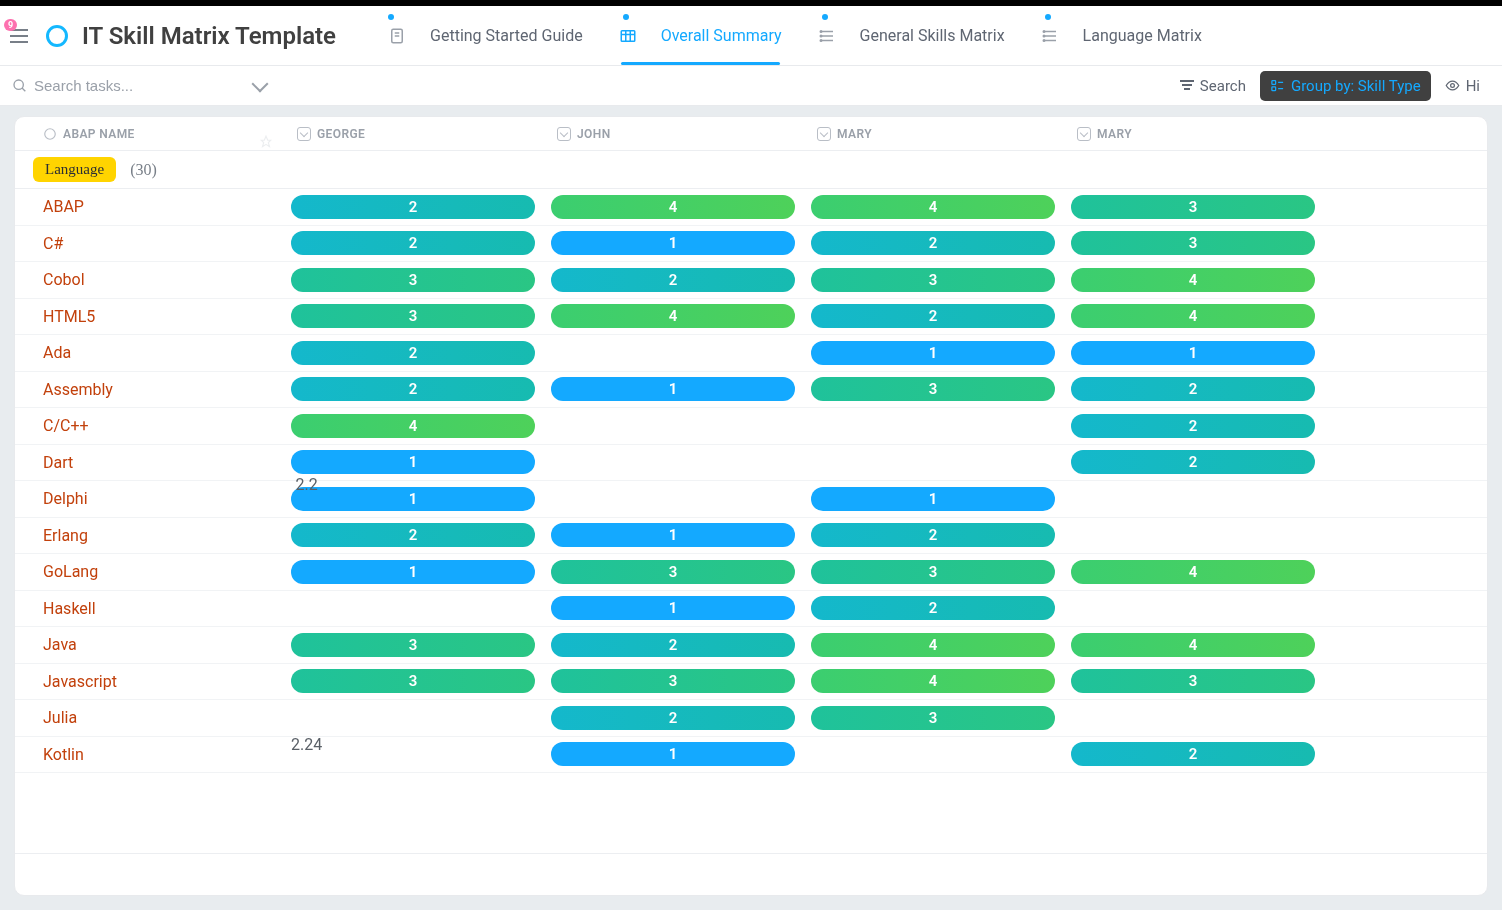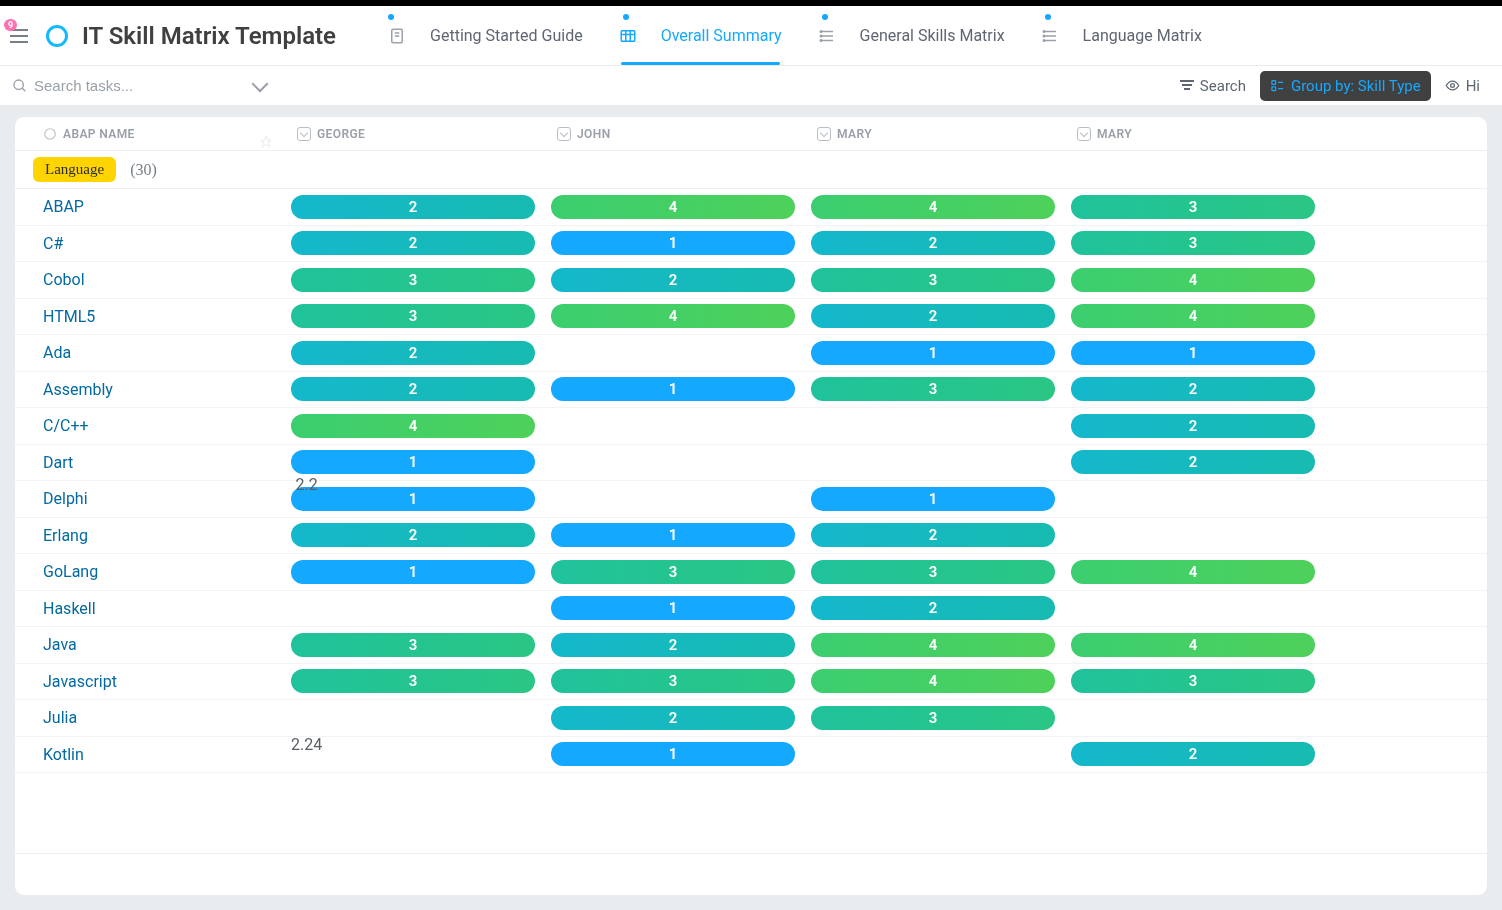--- a/index.html
+++ b/index.html
@@ -173,21 +173,21 @@
   .group-count { color:#787f88; }
 
   .rows { overflow-y:auto; flex:1;}
   .row {
     display:flex;
     align-items:center;
     height:36.5px;
     border-bottom:1px solid #f1f3f5;
   }
   .row .name-col {
-    font-size:16px; color:#0369a1; font-weight:400;
+    font-size:16px; color:#c2410c; font-weight:400;
     letter-spacing:0;
   }
   .cell { flex:0 0 260px; display:flex; align-items:center; justify-content:flex-start; padding:0 8px;}
   .pill {
     flex:1;
     height:24px;
     border-radius:12px;
     display:flex;
     align-items:center;
     justify-content:center;

